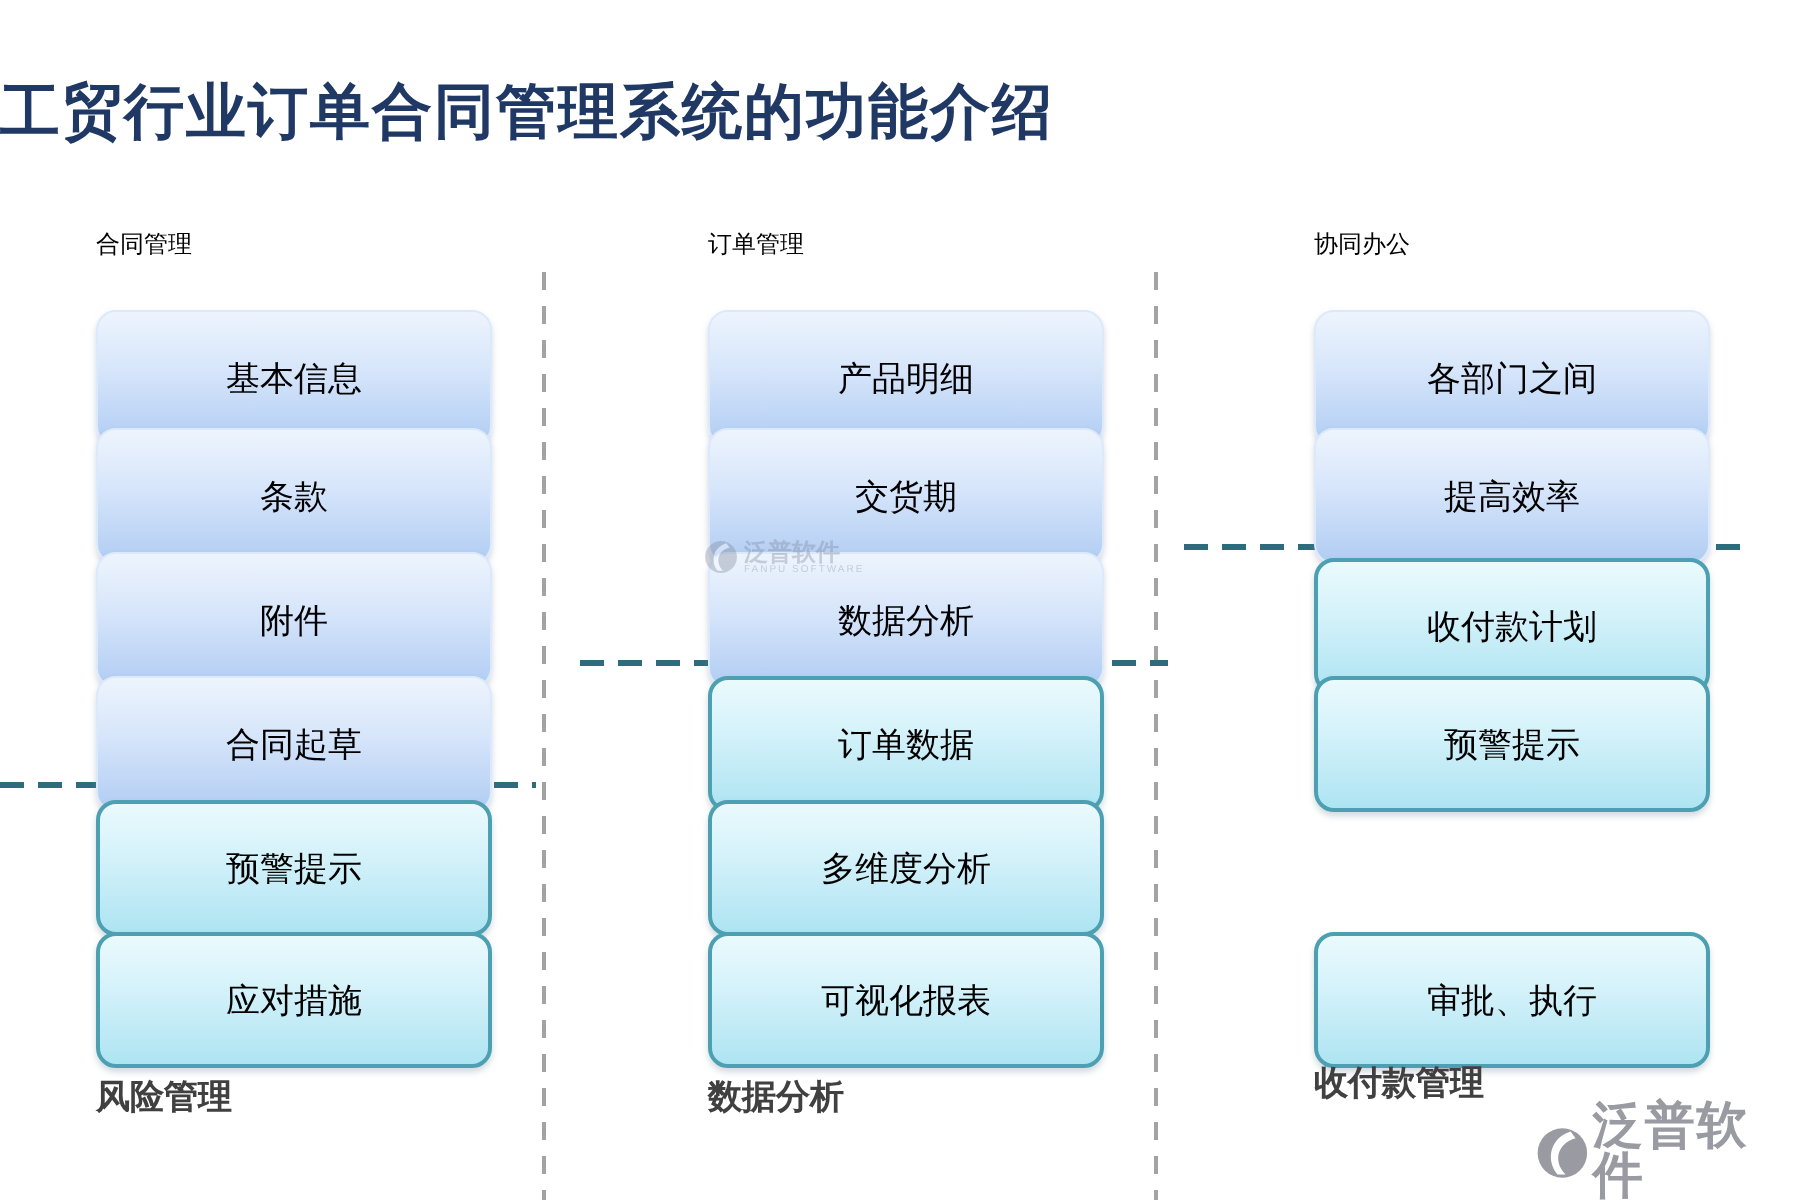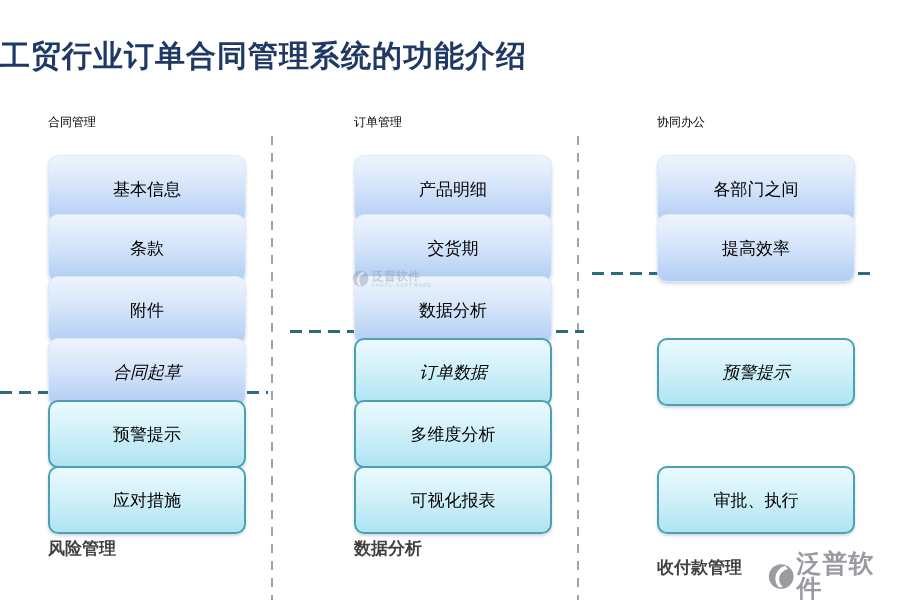--- a/index.html
+++ b/index.html
@@ -29,39 +29,39 @@
   .col{position:absolute;top:0;width:198px;height:600px;}
   .col1{left:48px;} .col2{left:354px;} .col3{left:657px;}
   .col-header{
     position:absolute;top:114px;left:0;width:100%;text-align:left;
     font-size:12px;font-weight:normal;color:#000;
   }
   .col-footer{
     position:absolute;top:537px;left:0;width:100%;text-align:left;
     font-size:17px;font-weight:bold;color:#404040;
   }
-  .col3 .col-footer{top:556px;}
+  .col3 .col-footer{top:530px;}
   
   .btn{
     position:absolute;left:0;width:198px;height:68px;border-radius:10px;
     display:flex;align-items:center;justify-content:center;
     font-size:17px;color:#000;box-sizing:border-box;white-space:nowrap;
   }
   .btn.blue{
     background:linear-gradient(180deg,#edf4fd 0%,#d9e7fb 40%,#b1cdf3 100%);
     border:1px solid #dce9fb;
     box-shadow:0 2px 3px rgba(125,140,165,0.35);
   }
   .btn.cyan{
     background:linear-gradient(180deg,#eafafd 0%,#d5f2fa 40%,#aee4f2 100%);
     border:2px solid #4da0b2;
     box-shadow:0 2px 3px rgba(120,150,160,0.35);
   }
   .r1{top:155px;} .r2{top:214px;} .r3{top:276px;}
-  .r4{top:338px;font-style:italic;} .r5{top:400px;} .r6{top:466px;}
+  .r4{top:338px;} .r5{top:400px;} .r6{top:466px;}
   .col3 .r3{top:279px;}
   
   .wm-mid{
     position:absolute;left:352px;top:270px;display:flex;align-items:flex-start;
     gap:3px;opacity:0.35;z-index:5;
   }
   .wm-mid .logo-sm{width:17px;height:17px;display:block;}
   .wm-mid-texts{display:flex;flex-direction:column;line-height:1;}
   .wm-mid-brand{font-size:12px;font-weight:bold;color:#7d8598;}
   .wm-mid-sub{font-size:5px;letter-spacing:1px;color:#7d8598;margin-top:1px;}
@@ -106,20 +106,21 @@
     <div class="btn cyan r4">订单数据</div>
     <div class="btn cyan r5">多维度分析</div>
     <div class="btn cyan r6">可视化报表</div>
     <div class="col-footer">数据分析</div>
   </div>
 
   <div class="col col3">
     <div class="col-header">协同办公</div>
     <div class="btn blue r1">各部门之间</div>
     <div class="btn blue r2">提高效率</div>
+    <div class="btn cyan r3">收付款计划</div>
     <div class="btn cyan r4">预警提示</div>
     <div class="btn cyan r6">审批、执行</div>
     <div class="col-footer">收付款管理</div>
   </div>
 
   <div class="wm-mid">
     <svg class="logo-sm" viewBox="0 0 32 32">
       <circle cx="16" cy="16" r="15" fill="#7d8598"></circle>
       <path d="M21 3 C 8 7 6 21 13 29 L 18 29 C 10 21 13 10 24 7 Z" fill="#ffffff"></path>
     </svg>

